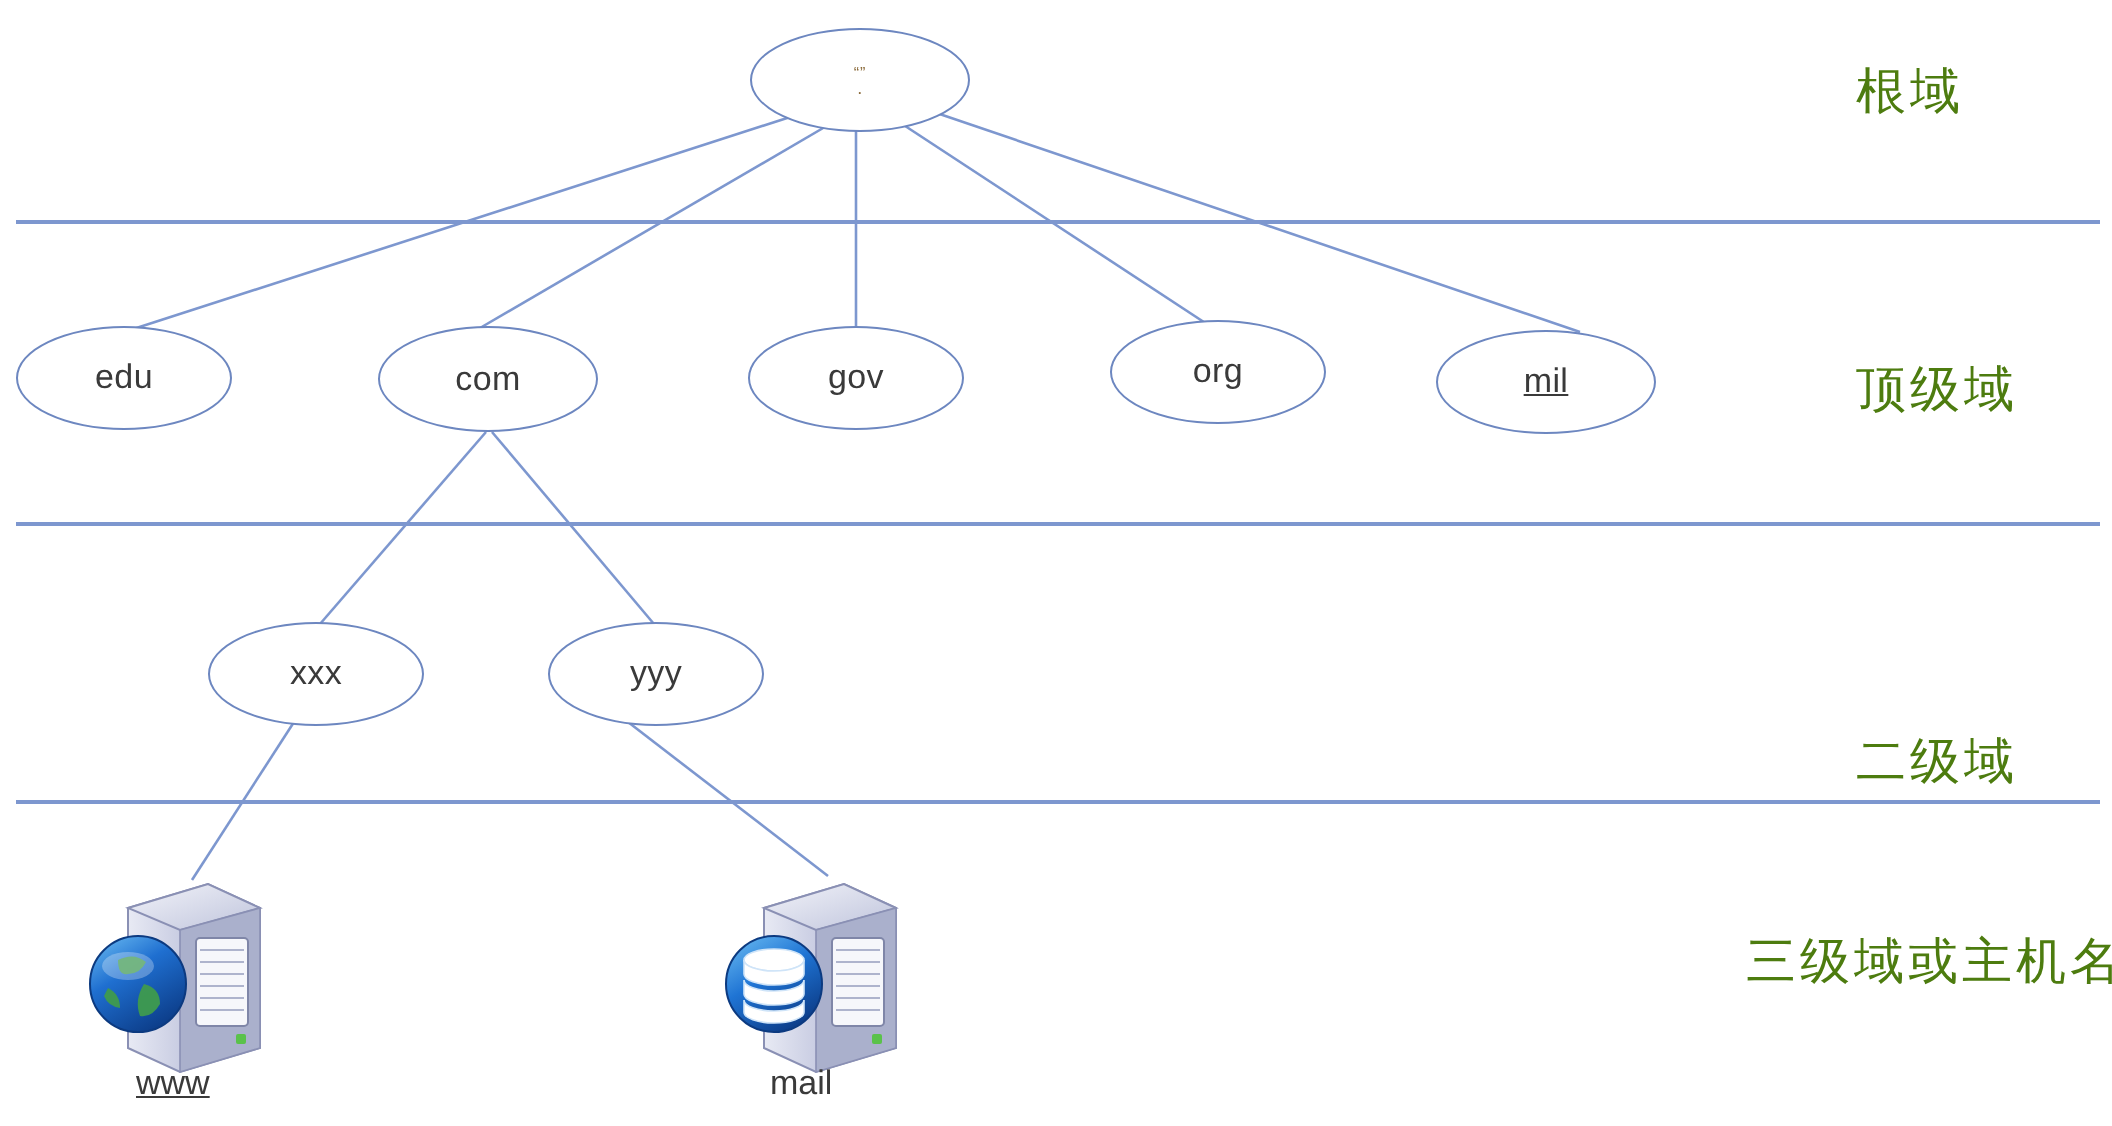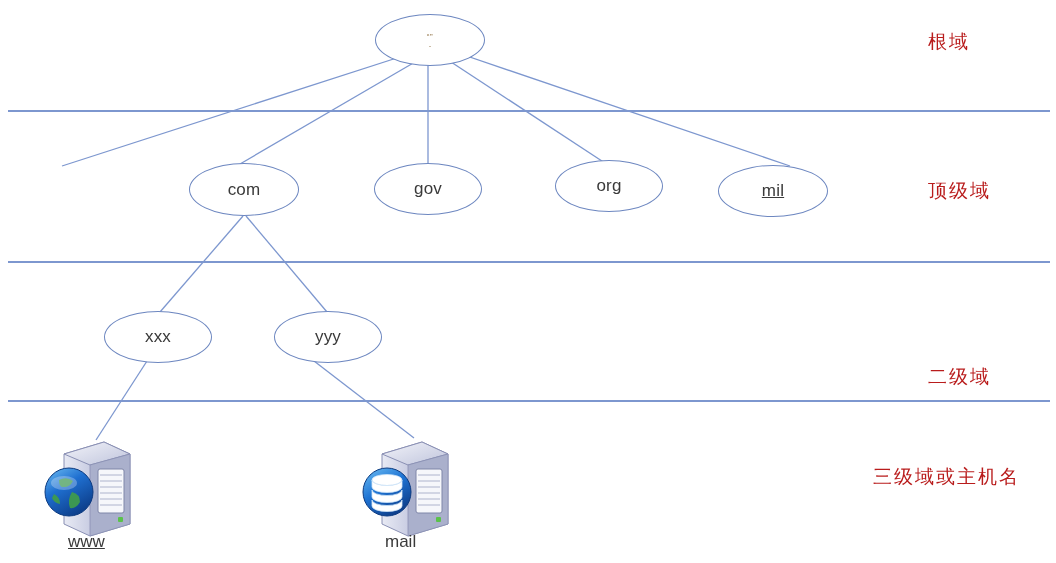--- a/index.html
+++ b/index.html
@@ -45,22 +45,22 @@
     color: #8a6a3a;
     letter-spacing: 0.5px;
   }
   .root-dot {
     font-size: 9px;
     line-height: 6px;
     color: #8a6a3a;
   }
   .tier-label {
     position: absolute;
-    color: #b91c1c;
-    font-size: 19px;
+    color: #4d7c0f;
+    font-size: 25px;
     letter-spacing: 2px;
     white-space: nowrap;
     z-index: 3;
   }
   .host {
     position: absolute;
     width: 96px;
     height: 110px;
     z-index: 4;
   }
@@ -97,20 +97,23 @@
       <line x1="8" y1="262" x2="1050" y2="262"></line>
       <line x1="8" y1="401" x2="1050" y2="401"></line>
     </g>
   </svg>
 
   <div class="node root" style="left:375px; top:14px; width:110px; height:52px;">
     <span class="root-quote">“”</span>
     <span class="root-dot">.</span>
   </div>
 
+  <div class="node" style="left:8px; top:163px; width:108px; height:52px;">
+    <span>edu</span>
+  </div>
   <div class="node" style="left:189px; top:163px; width:110px; height:53px;">
     <span>com</span>
   </div>
   <div class="node" style="left:374px; top:163px; width:108px; height:52px;">
     <span>gov</span>
   </div>
   <div class="node" style="left:555px; top:160px; width:108px; height:52px;">
     <span>org</span>
   </div>
   <div class="node" style="left:718px; top:165px; width:110px; height:52px;text-decoration:underline;">

